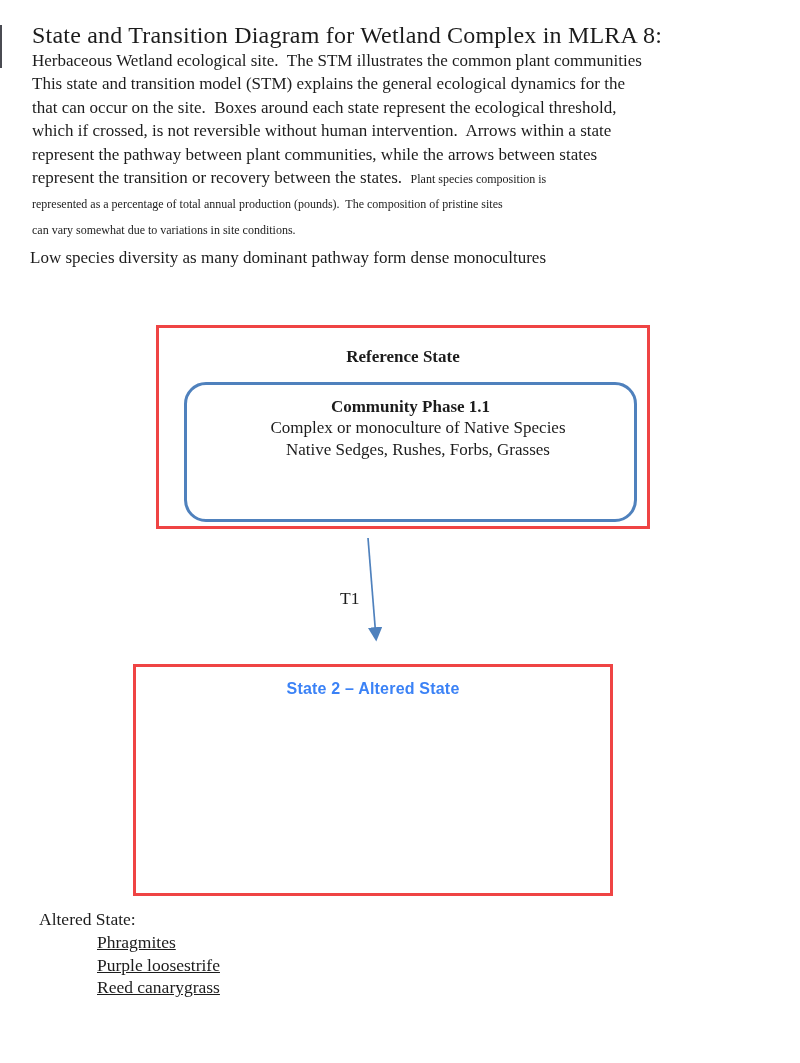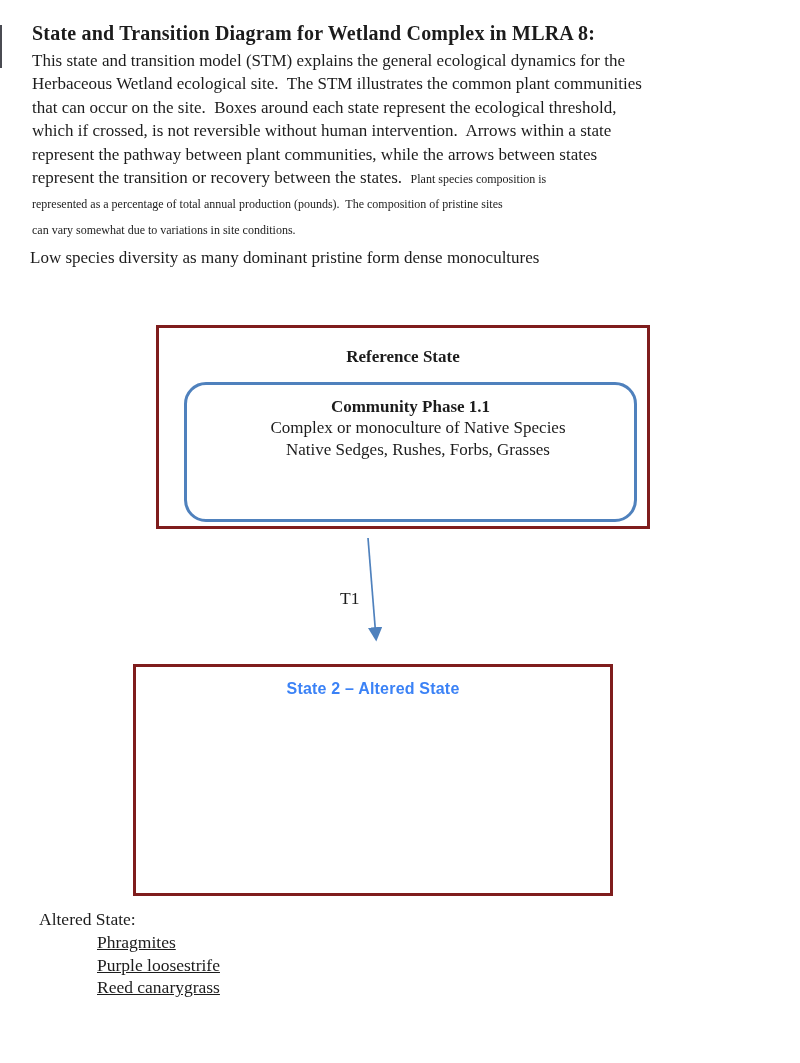--- a/index.html
+++ b/index.html
@@ -2,37 +2,37 @@
 <html><head>
 <meta charset="utf-8">
 <style>
   html,body{margin:0;padding:0;background:#ffffff;}
   #canvas{
     position:relative;width:800px;height:1063px;background:#ffffff;
     font-family:"Liberation Serif", serif;color:#1c1c1c;overflow:hidden;
   }
   .page-title{
     position:absolute;left:32px;top:22px;width:740px;
-    font-size:20px;font-weight:bold;letter-spacing:0.2px;
+    font-size:24px;font-weight:normal;letter-spacing:0.2px;
   }
   .intro{
     position:absolute;left:32px;top:49px;width:745px;
   }
   .intro-line{
     font-size:17px;line-height:23.4px;white-space:pre-wrap;
   }
   .intro-line .small{font-size:12px;}
   .notes{
     position:absolute;left:30px;top:246px;width:740px;
   }
   .note-line{font-size:17px;line-height:23.6px;white-space:pre-wrap;}
 
   
   .state-box{
-    position:absolute;background:#ffffff;border:3px solid #7f1d1d;
+    position:absolute;background:#ffffff;border:3px solid #ef4444;
   }
   .ref-box{left:156px;top:325px;width:488px;height:198px;}
   .state-title{
     text-align:center;font-weight:bold;font-size:17px;margin-top:19px;
   }
   .inner-phase{
     position:absolute;border:3px solid #4f81bd;border-radius:22px;background:#ffffff;
   }
   .ref-inner{left:25px;top:54px;width:447px;height:134px;}
   .phase-title{
@@ -71,32 +71,32 @@
 </head>
 <body>
 
 <div id="canvas">
 
   <div class="edge-artifact"></div>
 
   <div class="page-title">State and Transition Diagram for Wetland Complex in MLRA 8:</div>
 
   <div class="intro">
+      <div class="intro-line"><span>Herbaceous Wetland ecological site.  The STM illustrates the common plant communities</span></div>
       <div class="intro-line"><span>This state and transition model (STM) explains the general ecological dynamics for the</span></div>
-      <div class="intro-line"><span>Herbaceous Wetland ecological site.  The STM illustrates the common plant communities</span></div>
       <div class="intro-line"><span>that can occur on the site.  Boxes around each state represent the ecological threshold,</span></div>
       <div class="intro-line"><span>which if crossed, is not reversible without human intervention.  Arrows within a state</span></div>
       <div class="intro-line"><span>represent the pathway between plant communities, while the arrows between states</span></div>
       <div class="intro-line"><span>represent the transition or recovery between the states.  </span><span class="small">Plant species composition is</span></div>
       <div class="intro-line"><span class="small">represented as a percentage of total annual production (pounds).  The composition of pristine sites</span></div>
       <div class="intro-line"><span class="small">can vary somewhat due to variations in site conditions.</span></div>
     </div>
 
   <div class="notes">
-      <div class="note-line">Low species diversity as many dominant pristine form dense monocultures</div>
+      <div class="note-line">Low species diversity as many dominant pathway form dense monocultures</div>
     </div>
 
   <div class="state-box ref-box">
     <div class="state-title">Reference State</div>
     <div class="inner-phase ref-inner">
       <div class="phase-title">Community Phase 1.1</div>
       <div class="phase-lines">
           <div class="phase-line">Complex or monoculture of Native Species</div>
           <div class="phase-line">Native Sedges, Rushes, Forbs, Grasses</div>
         </div>

